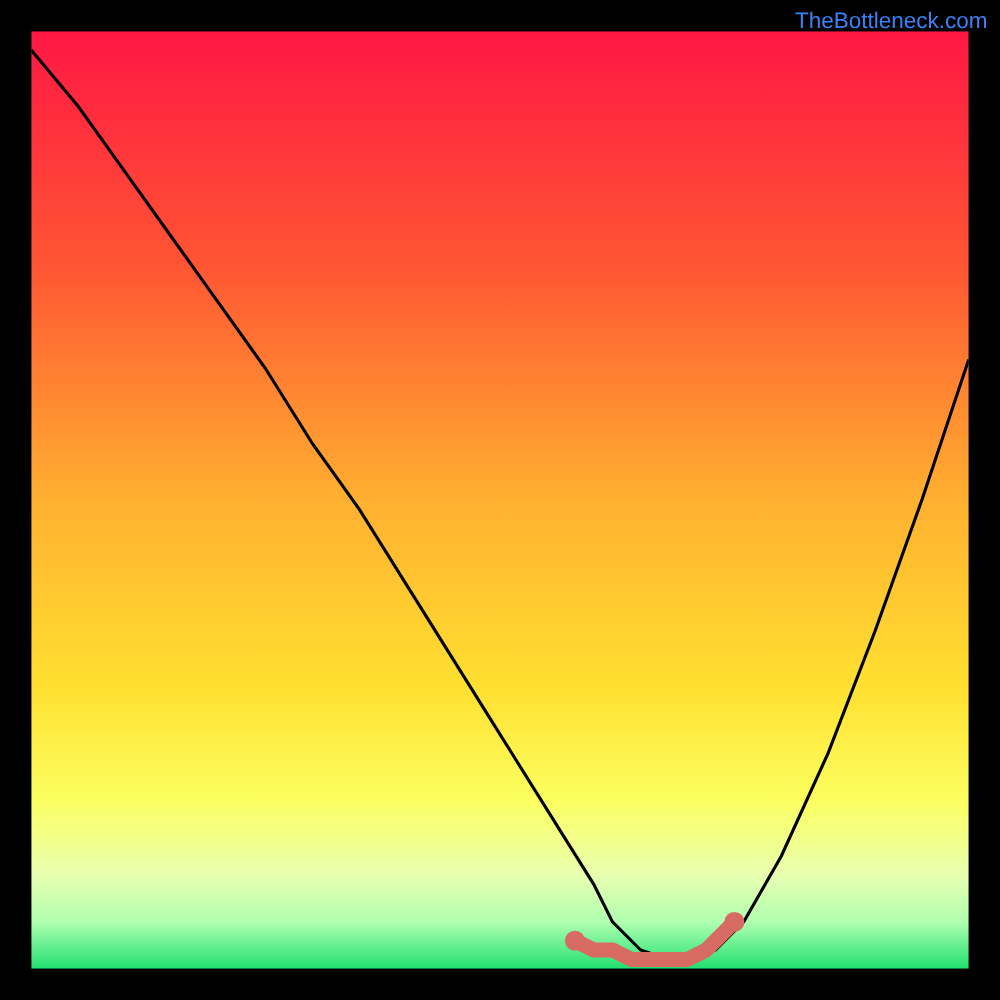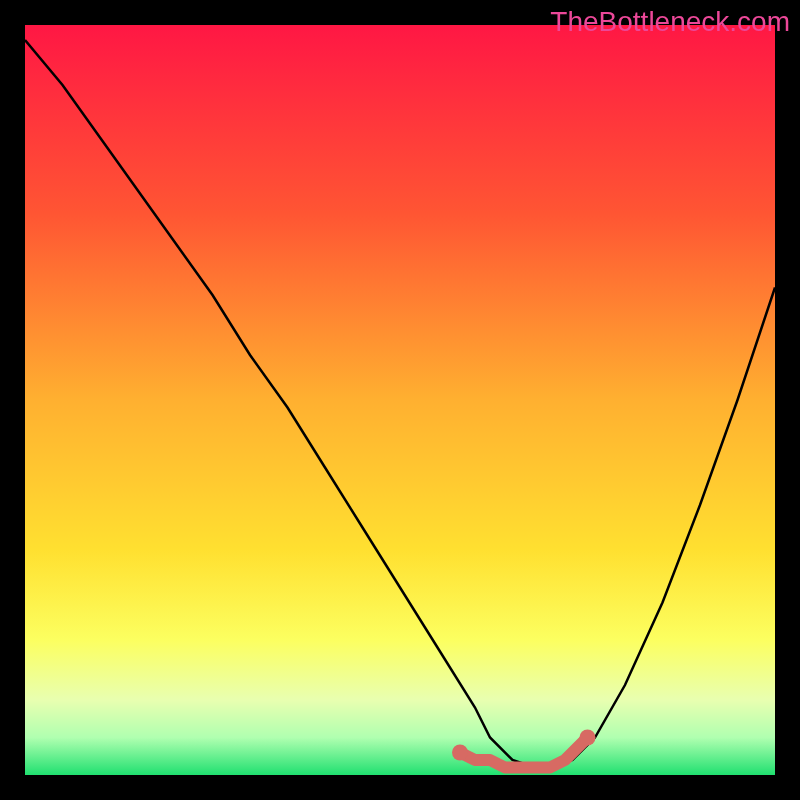--- a/index.html
+++ b/index.html
@@ -8,22 +8,22 @@
     width: 800px;
     height: 800px;
     position: relative;
     font-family: Arial, sans-serif;
     background: #000;
   }
   .watermark {
     position: absolute;
     top: 6px;
     right: 10px;
-    color: #ec4899;
-    font-size: 28px;
+    color: #3b82f6;
+    font-size: 18px;
     z-index: 10;
   }
   .plot-wrap {
     position: absolute;
     left: 25px;
     top: 25px;
     width: 750px;
     height: 750px;
     background: #000;
   }

